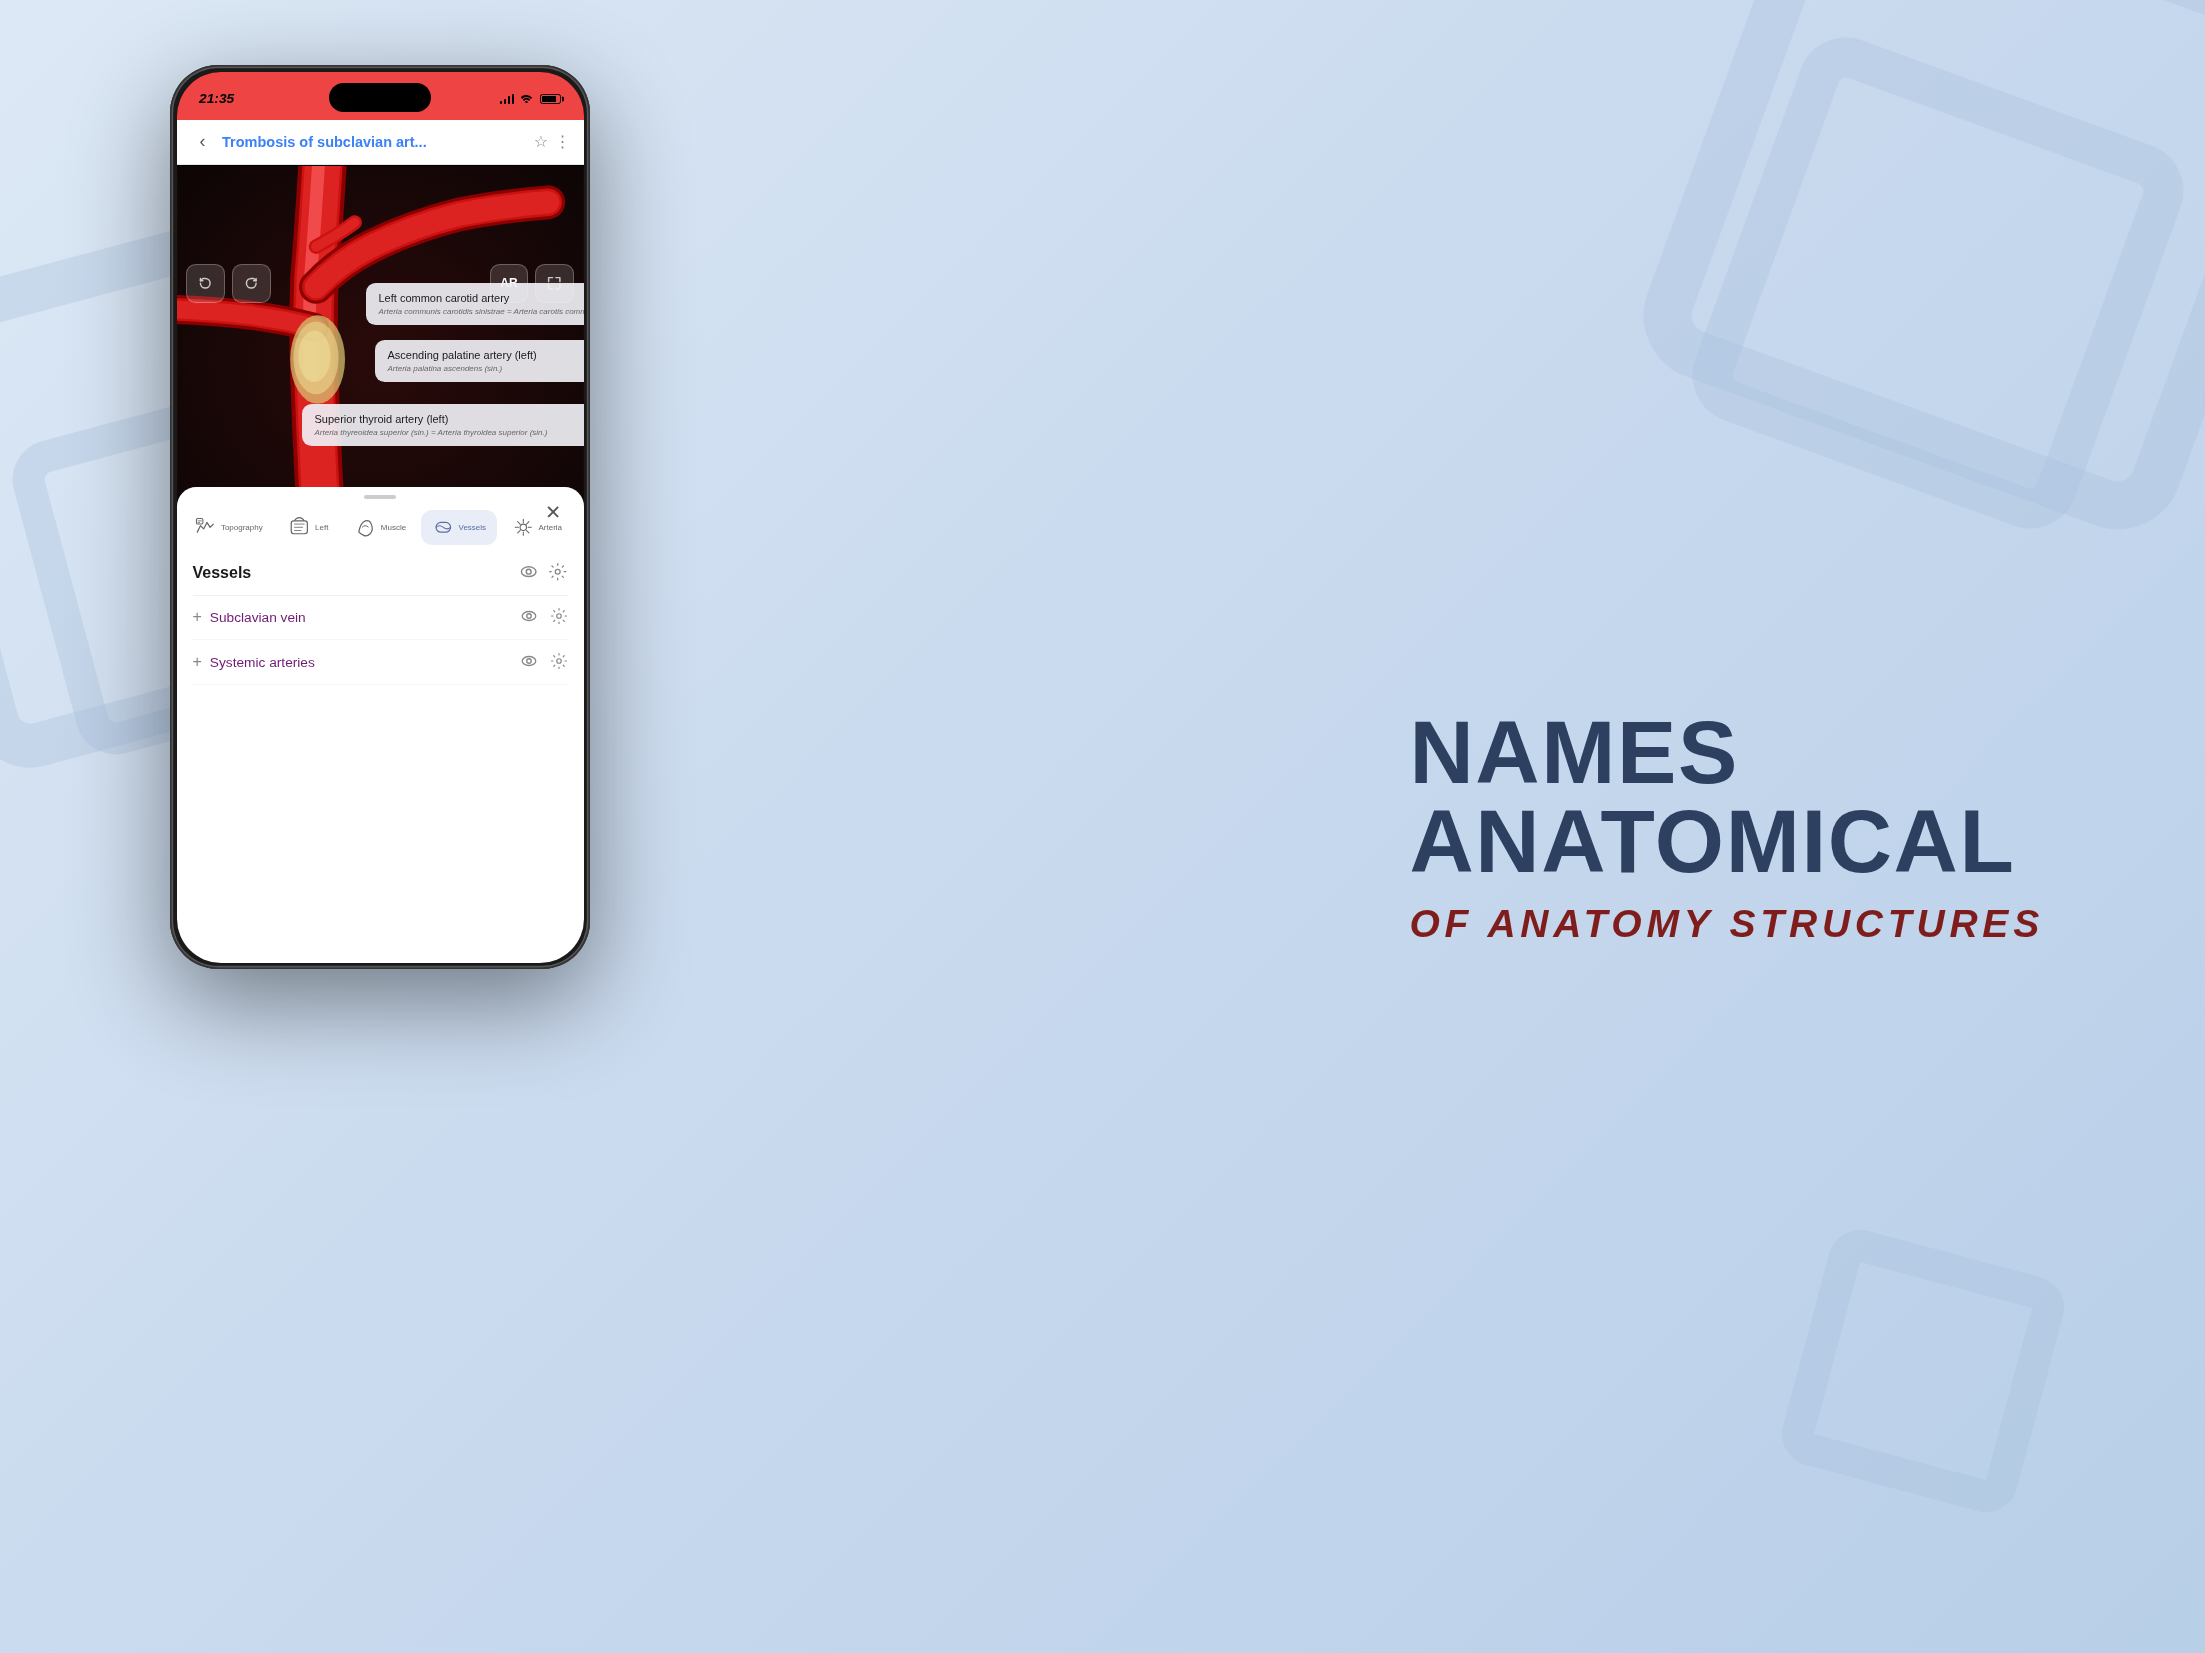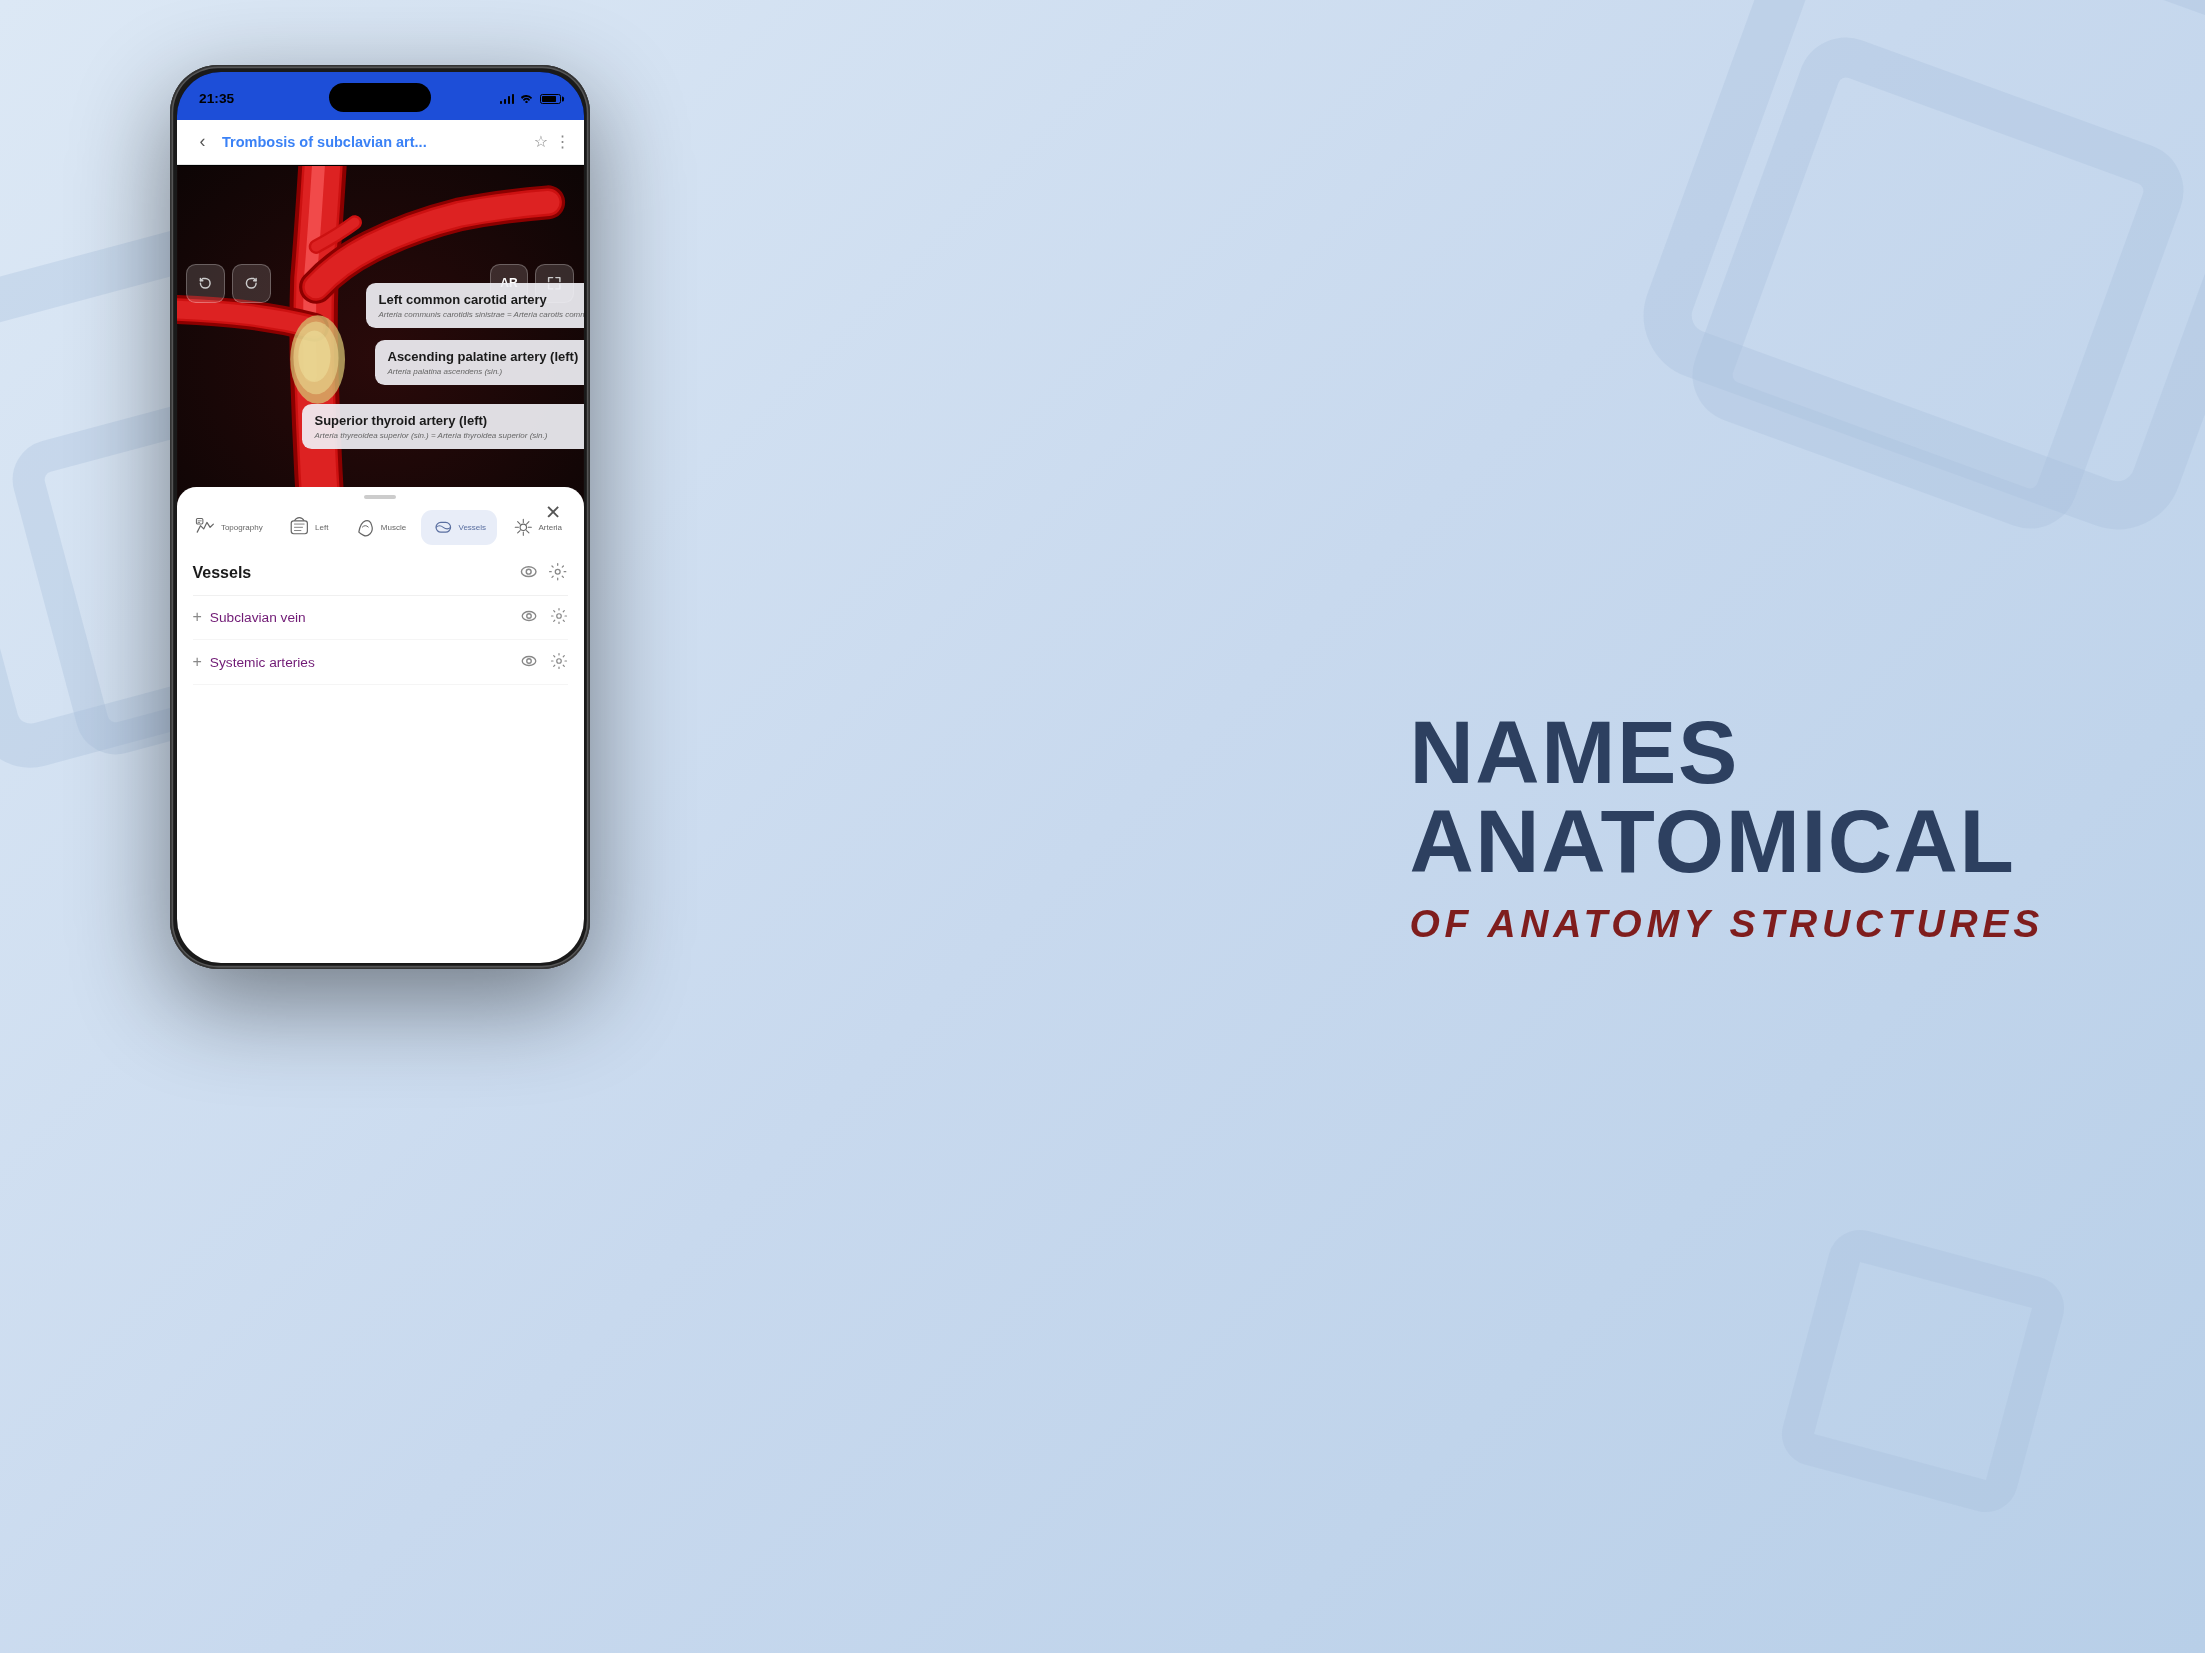--- a/index.html
+++ b/index.html
@@ -130,26 +130,27 @@
       z-index: 100;
     }
 
     
     .status-bar {
       position: absolute;
       top: 0;
       left: 0;
       right: 0;
       height: 48px;
-      background: #1d4ed8;
+      background: #ef4444;
       display: flex;
       align-items: center;
       justify-content: space-between;
       padding: 0 22.6px;
       z-index: 50;
+      font-style: italic;
     }
 
     .status-time {
       font-size: 13.7px;
       font-weight: 600;
       color: #000;
       padding-top: 6.5px;
     }
 
     .status-icons {
@@ -263,22 +264,22 @@
     
     .label-popup {
       position: absolute;
       background: rgba(240,240,245,0.92);
       border-radius: 9.7px;
       padding: 9.7px 13px;
       z-index: 70;
     }
 
     .label-title {
-      font-size: 13px;
-      font-weight: 700;
+      font-size: 11px;
+      font-weight: 400;
       color: #1a1a1a;
     }
     .label-subtitle {
       font-size: 8px;
       color: #666;
       margin-top: 2.4px;
       font-style: italic;
     }
 
     .label-1 {

